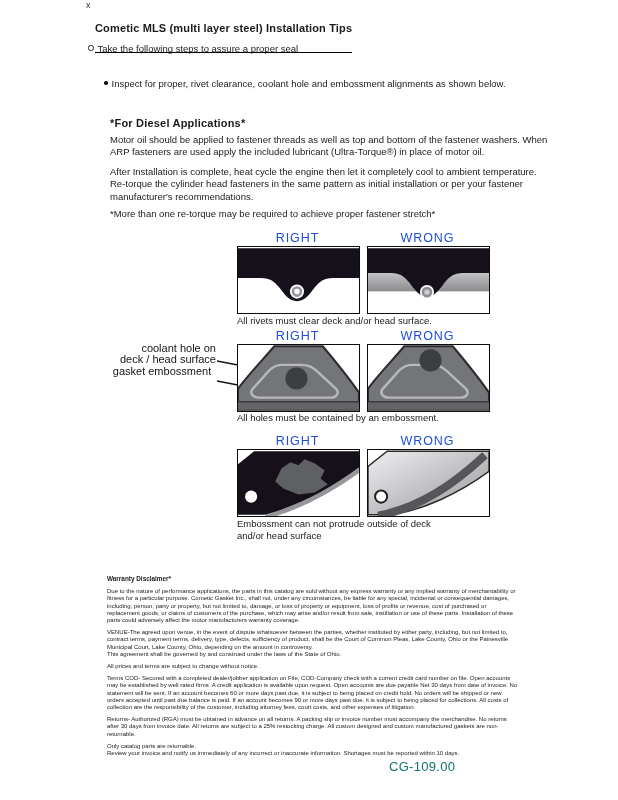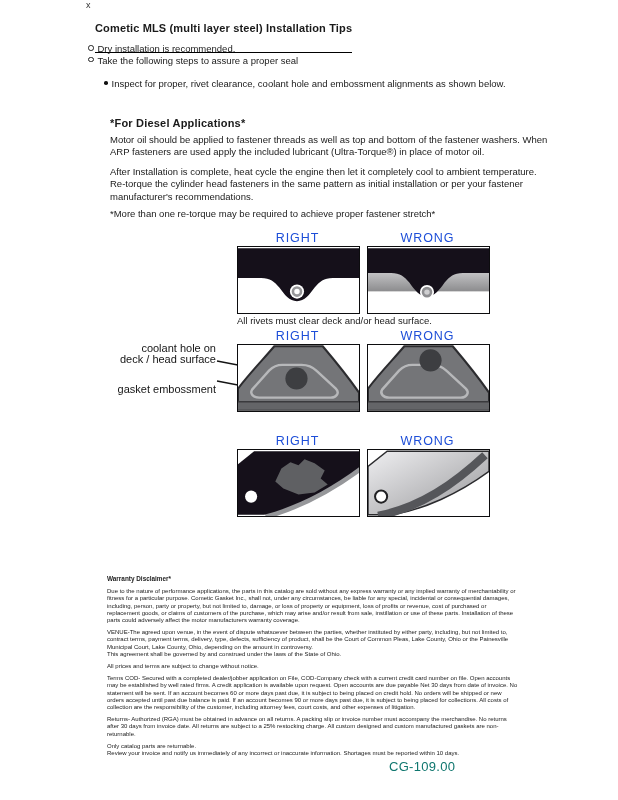--- a/index.html
+++ b/index.html
@@ -30,42 +30,41 @@
   .dlabel.lft{left:237px;} .dlabel.rgt{left:367px;}
   .dbox{position:absolute;top:15px;width:121px;height:66px;border:1.6px solid #0c0c0e;
         background:#fff;box-sizing:content-box;}
   .dbox.lft{left:237px;} .dbox.rgt{left:367px;}
   .dbox svg{display:block;width:100%;height:100%;}
   .caption{position:absolute;left:237px;top:84px;font-size:9.5px;line-height:11.5px;white-space:nowrap;}
   .pair2 .caption{top:83px;}
 
   .calloutlabels{position:absolute;left:108px;top:14px;width:108px;text-align:right;
                  font-size:11px;line-height:11px;color:#161616;}
-  .callout-emb{margin-top:19px;}
+  .callout-emb{margin-top:1px;text-align:center;}
   .leaders{position:absolute;left:0;top:0;width:618px;height:112px;pointer-events:none;}
 
   .disclaimer{position:absolute;left:107px;top:575px;width:413px;font-size:6px;
               line-height:7.2px;color:#222;}
   .disc-head{font-weight:bold;font-size:6.4px;margin:0 0 6px 0;}
   .disc-p{margin:5px 0 0 0;}
   .disc-p.tight{margin-top:0;}
 
   .pagenum{position:absolute;left:389px;top:759px;font-size:13px;letter-spacing:.3px;color:#0f766e;}
 </style>
 </head>
 <body>
 
 <div class="page">
 
   <div class="artifact">x</div>
 
   <div class="title">Cometic MLS (multi layer steel) Installation Tips</div>
 
   <div class="tips">
-      <div class="tip">Dry installation is recommended.</div>
       <div class="tip">Take the following steps to assure a proper seal</div>
     </div>
   <div class="subs">
       <div class="sub">Inspect for proper, rivet clearance, coolant hole and embossment alignments as shown below.</div>
     </div>
 
   <div class="diesel-head">*For Diesel Applications*</div>
   <div class="diesel-p dp1">Motor oil should be applied to fastener threads as well as top and bottom of the fastener washers. When ARP fasteners are used apply the included lubricant (Ultra-Torque®) in place of motor oil.</div>
   <div class="diesel-p dp2">After Installation is complete, heat cycle the engine then let it completely cool to ambient temperature. Re-torque the cylinder head fasteners in the same pattern as initial installation or per your fastener manufacturer's recommendations.</div>
   <div class="diesel-note">*More than one re-torque may be required to achieve proper fastener stretch*</div>
@@ -127,20 +126,21 @@
     <div class="dbox rgt">
       <svg viewBox="0 0 120 63">
         <rect width="120" height="63" fill="#ffffff"></rect>
         <path d="M0,42 C12,26 26,12 36,0 L84,0 C95,13 109,30 120,46 L120,63 L0,63 Z" fill="#747578" stroke="#2c2c2f" stroke-width="2"></path>
         <rect y="55" width="120" height="8" fill="#646568"></rect>
         <line x1="0" y1="55" x2="120" y2="55" stroke="#3a3a3d" stroke-width="1.4"></line>
         <path d="M21,51 C15,51 11.5,47 14,43 L31,24 C34.5,20.5 39,18.5 44,18.5 L63,18.5 C69,18.5 74,20.5 78,24.5 L97,42 C101,46 98,51 92,51 Z" fill="none" stroke="#b7b8ba" stroke-width="2.4"></path>
         <circle cx="62" cy="14" r="11" fill="#3d3e41"></circle>
       </svg>
     </div>
+    <div class="caption">All holes must be contained by an embossment.</div>
   </div>
 
   <div class="pair pair3">
     <div class="dlabel lft">RIGHT</div>
     <div class="dlabel rgt">WRONG</div>
     <div class="dbox lft">
       <svg viewBox="0 0 120 63">
         <rect width="120" height="63" fill="#ffffff"></rect>
         <path d="M27,63 C59,54 93,36 120,16" fill="none" stroke="#96979a" stroke-width="9"></path>
         <path d="M16,0 H120 V16 C92,37 58,55 26,63 H0 V13 Z" fill="#15101a"></path>
@@ -155,20 +155,24 @@
             <stop offset="0" stop-color="#efeff1"></stop>
               <stop offset="1" stop-color="#97979a"></stop>
           </linearGradient>
         </defs>
         <rect width="120" height="63" fill="#ffffff"></rect>
         <path d="M19,0 H120 V20 C90,42 55,58 24,63 H0 V15 Z" fill="url(#g3)" stroke="#2b2b2e" stroke-width="1.4"></path>
         <path d="M10,64 C52,56 86,32 116,4" fill="none" stroke="#55565a" stroke-width="8"></path>
         <circle cx="13" cy="45" r="6" fill="#ffffff" stroke="#212124" stroke-width="2"></circle>
       </svg>
     </div>
+    <div class="caption">
+      <div>Embossment can not protrude outside of deck</div>
+      <div>and/or head surface</div>
+    </div>
   </div>
 
   <div class="disclaimer">
     <div class="disc-head">Warranty Disclaimer*</div>
     <div>
         <div class="disc-p">Due to the nature of performance applications, the parts in this catalog are sold without any express warranty or any implied warranty of merchantability or fitness for a particular purpose.  Cometic Gasket Inc., shall not, under any circumstances, be liable for any special, incidental or consequential damages, including, person, party or property, but not limited to, damage, or loss of property or equipment, loss of profits or revenue, cost of purchased or replacement goods, or claims of customers of the purchase, which may arise and/or result from sale, instillation or use of these parts.  Installation of these parts could adversely affect the motor manufacturers warranty coverage.</div>
         <div class="disc-p">VENUE-The agreed upon venue, in the event of dispute whatsoever between the parties, whether instituted by either party, including, but not limited to, contract terms, payment terms, delivery, type, defects, sufficiency of product, shall be the Court of Common Pleas, Lake County, Ohio or the Painesville Municipal Court, Lake County, Ohio, depending on the amount in controversy.</div>
         <div class="disc-p tight">This agreement shall be governed by and construed under the laws of the State of Ohio.</div>
         <div class="disc-p">All prices and terms are subject to change without notice.</div>
         <div class="disc-p">Terms COD- Secured with a completed dealer/jobber application on File, COD-Company check with a current credit card number on file.  Open accounts may be established by well rated firms.  A credit application is available upon request.  Open accounts are due payable Net 30 days from date of invoice.  No statement will be sent.  If an account becomes 60 or more days past due, it is subject to being placed on credit hold.  No orders will be shipped or new orders accepted until past due balance is paid.  If an account becomes 90 or more days past due, it is subject to being placed for collections.  All costs of collection are the responsibility of the customer, including attorney fees, court costs, and other expenses of litigation.</div>

